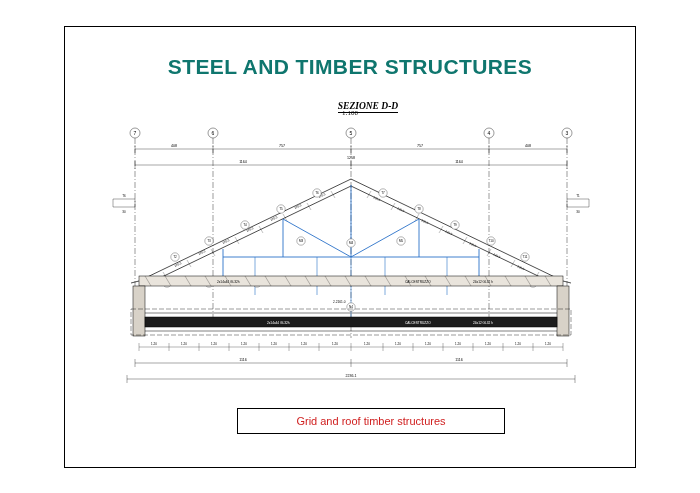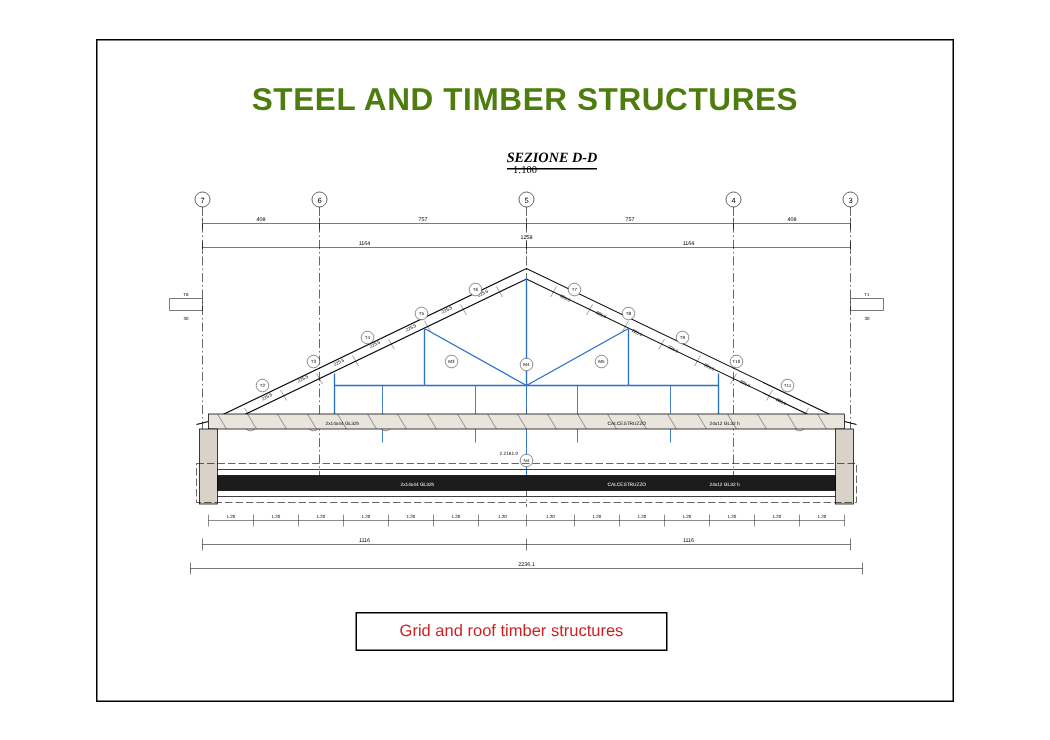--- a/index.html
+++ b/index.html
@@ -22,21 +22,21 @@
     border: 1px solid #000000;
     background: #ffffff;
     box-sizing: border-box;
   }
   .title {
     position: absolute;
     left: 0;
     top: 28px;
     width: 100%;
     text-align: center;
-    color: #4d7c0f;
+    color: #0f766e;
     font-size: 21px;
     font-weight: bold;
     letter-spacing: 0.4px;
   }
   .subtitle-wrap {
     position: absolute;
     left: 0;
     top: 68px;
     width: 100%;
     text-align: center;
@@ -66,21 +66,21 @@
     position: absolute;
     left: 40px;
     top: 96px;
     width: 492px;
     height: 270px;
   }
   .caption-box {
     position: absolute;
     left: 172px;
     top: 381px;
-    width: 208px;
+    width: 268px;
     height: 26px;
     border: 1px solid #000000;
     background: #ffffff;
     box-sizing: border-box;
   }
   .caption-text {
     position: absolute;
     left: 0;
     top: 0;
     width: 100%;

